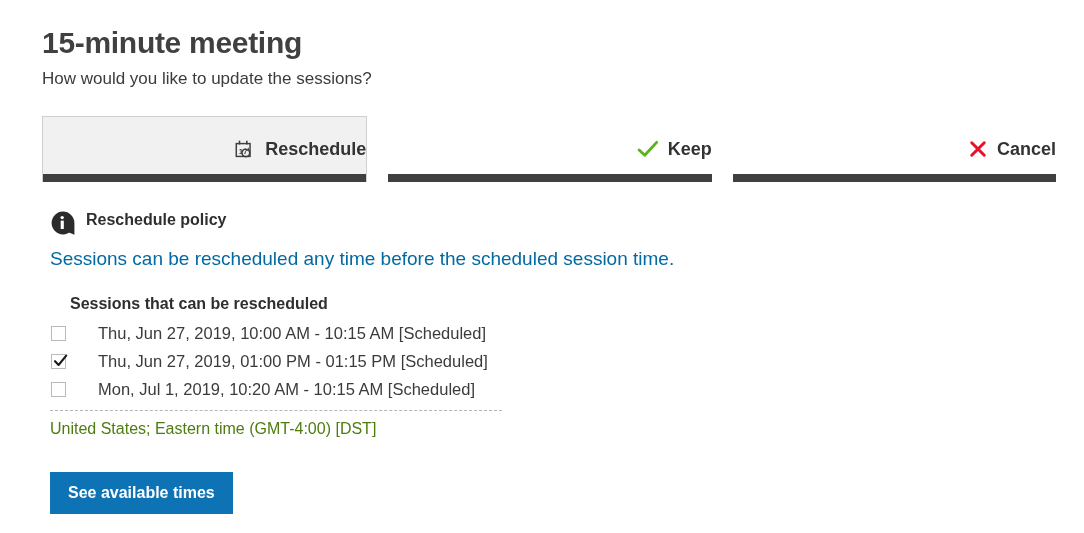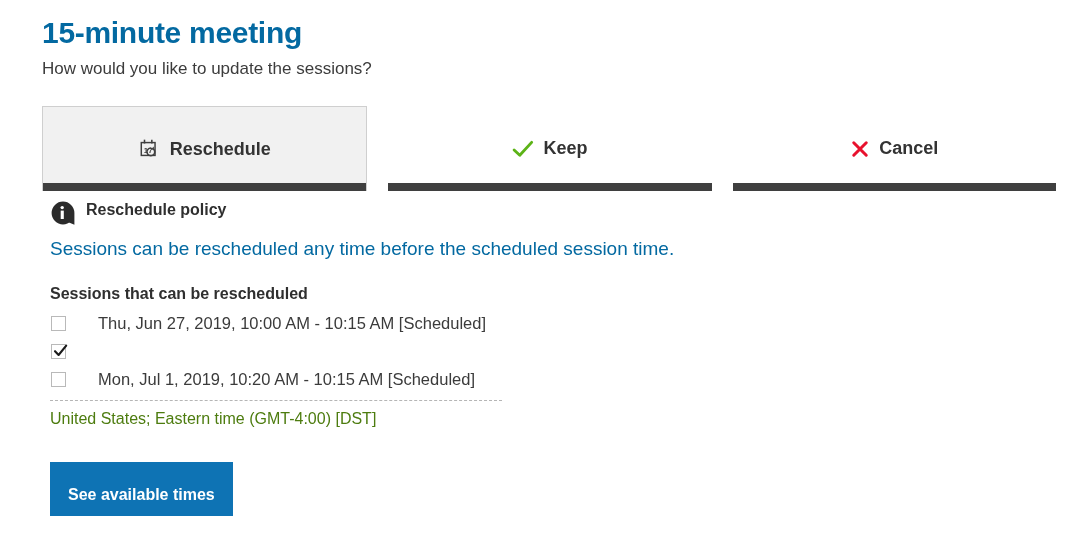--- a/index.html
+++ b/index.html
@@ -17,25 +17,25 @@
   .page {
     position: relative;
     width: 1084px;
     height: 533px;
     box-sizing: border-box;
     padding: 0 0 0 42px;
   }
   
   .page-title {
     margin: 0;
-    padding-top: 14px;
+    padding-top: 24px;
     font-size: 30px;
     font-weight: bold;
     letter-spacing: -0.3px;
-    color: #0369a1;
+    color: #404040;
     line-height: 38px;
   }
   .page-subtitle {
     margin: 0;
     padding-top: 6px;
     font-size: 17px;
     font-weight: normal;
     color: #3c3c3c;
     line-height: 22px;
   }
@@ -44,25 +44,25 @@
     position: relative;
     margin-top: 26px;
     width: 1014px;
     height: 72px;
     display: flex;
     gap: 21px;
   }
   .tab {
     position: relative;
     flex: 1 1 0;
-    height: 85px;
+    height: 66px;
     box-sizing: border-box;
     display: flex;
     align-items: center;
-    justify-content: center;
+    justify-content: flex-end;
     gap: 9px;
     font-size: 18px;
     font-weight: bold;
     color: #333333;
     background: #ffffff;
     border: none;
     cursor: pointer;
   }
   .tab .tab-underline {
     position: absolute;
@@ -125,20 +125,21 @@
   }
   
   .sessions {
     margin-top: 26px;
     padding-left: 8px;
   }
   .sessions-title {
     font-size: 16px;
     font-weight: bold;
     color: #2f2f2f;
+    margin-left: 20px;
   }
   .session-list {
     margin: 0;
     padding: 0;
     list-style: none;
     width: 452px;
   }
   .session-row {
     display: flex;
     align-items: center;
@@ -188,21 +189,21 @@
   .primary-btn {
     margin-top: 34px;
     margin-left: 8px;
     display: inline-block;
     background: #0e73b4;
     color: #ffffff;
     border: none;
     font-family: "Liberation Sans", sans-serif;
     font-size: 16px;
     font-weight: bold;
-    padding: 24px 18px 12px 18px;
+    padding: 12px 18px 12px 18px;
     cursor: pointer;
   }
 </style>
 </head>
 <body>
 
 <div class="page">
 
   <h1 class="page-title">15-minute meeting</h1>
   <p class="page-subtitle">How would you like to update the sessions?</p>
@@ -267,20 +268,21 @@
       <li class="session-row">
         <span class="cb"></span>
         <span class="session-label">Thu, Jun 27, 2019,  10:00 AM - 10:15 AM [Scheduled]</span>
       </li>
       <li class="session-row">
         <span class="cb">
           <svg viewBox="0 0 17 17" aria-hidden="true">
             <path d="M3 9.2 L6.6 13 L14.2 3.6" fill="none" stroke="#1a1a1a" stroke-width="2.1" stroke-linecap="round" stroke-linejoin="round"></path>
           </svg>
         </span>
+        <span class="session-label">Thu, Jun 27, 2019,  01:00 PM - 01:15 PM [Scheduled]</span>
       </li>
       <li class="session-row">
         <span class="cb"></span>
         <span class="session-label">Mon, Jul 1, 2019,  10:20 AM - 10:15 AM [Scheduled]</span>
       </li>
     </ul>
 
     <div class="tz-divider"></div>
     <div class="tz-text">United States; Eastern time (GMT-4:00) [DST]</div>
   </div>

